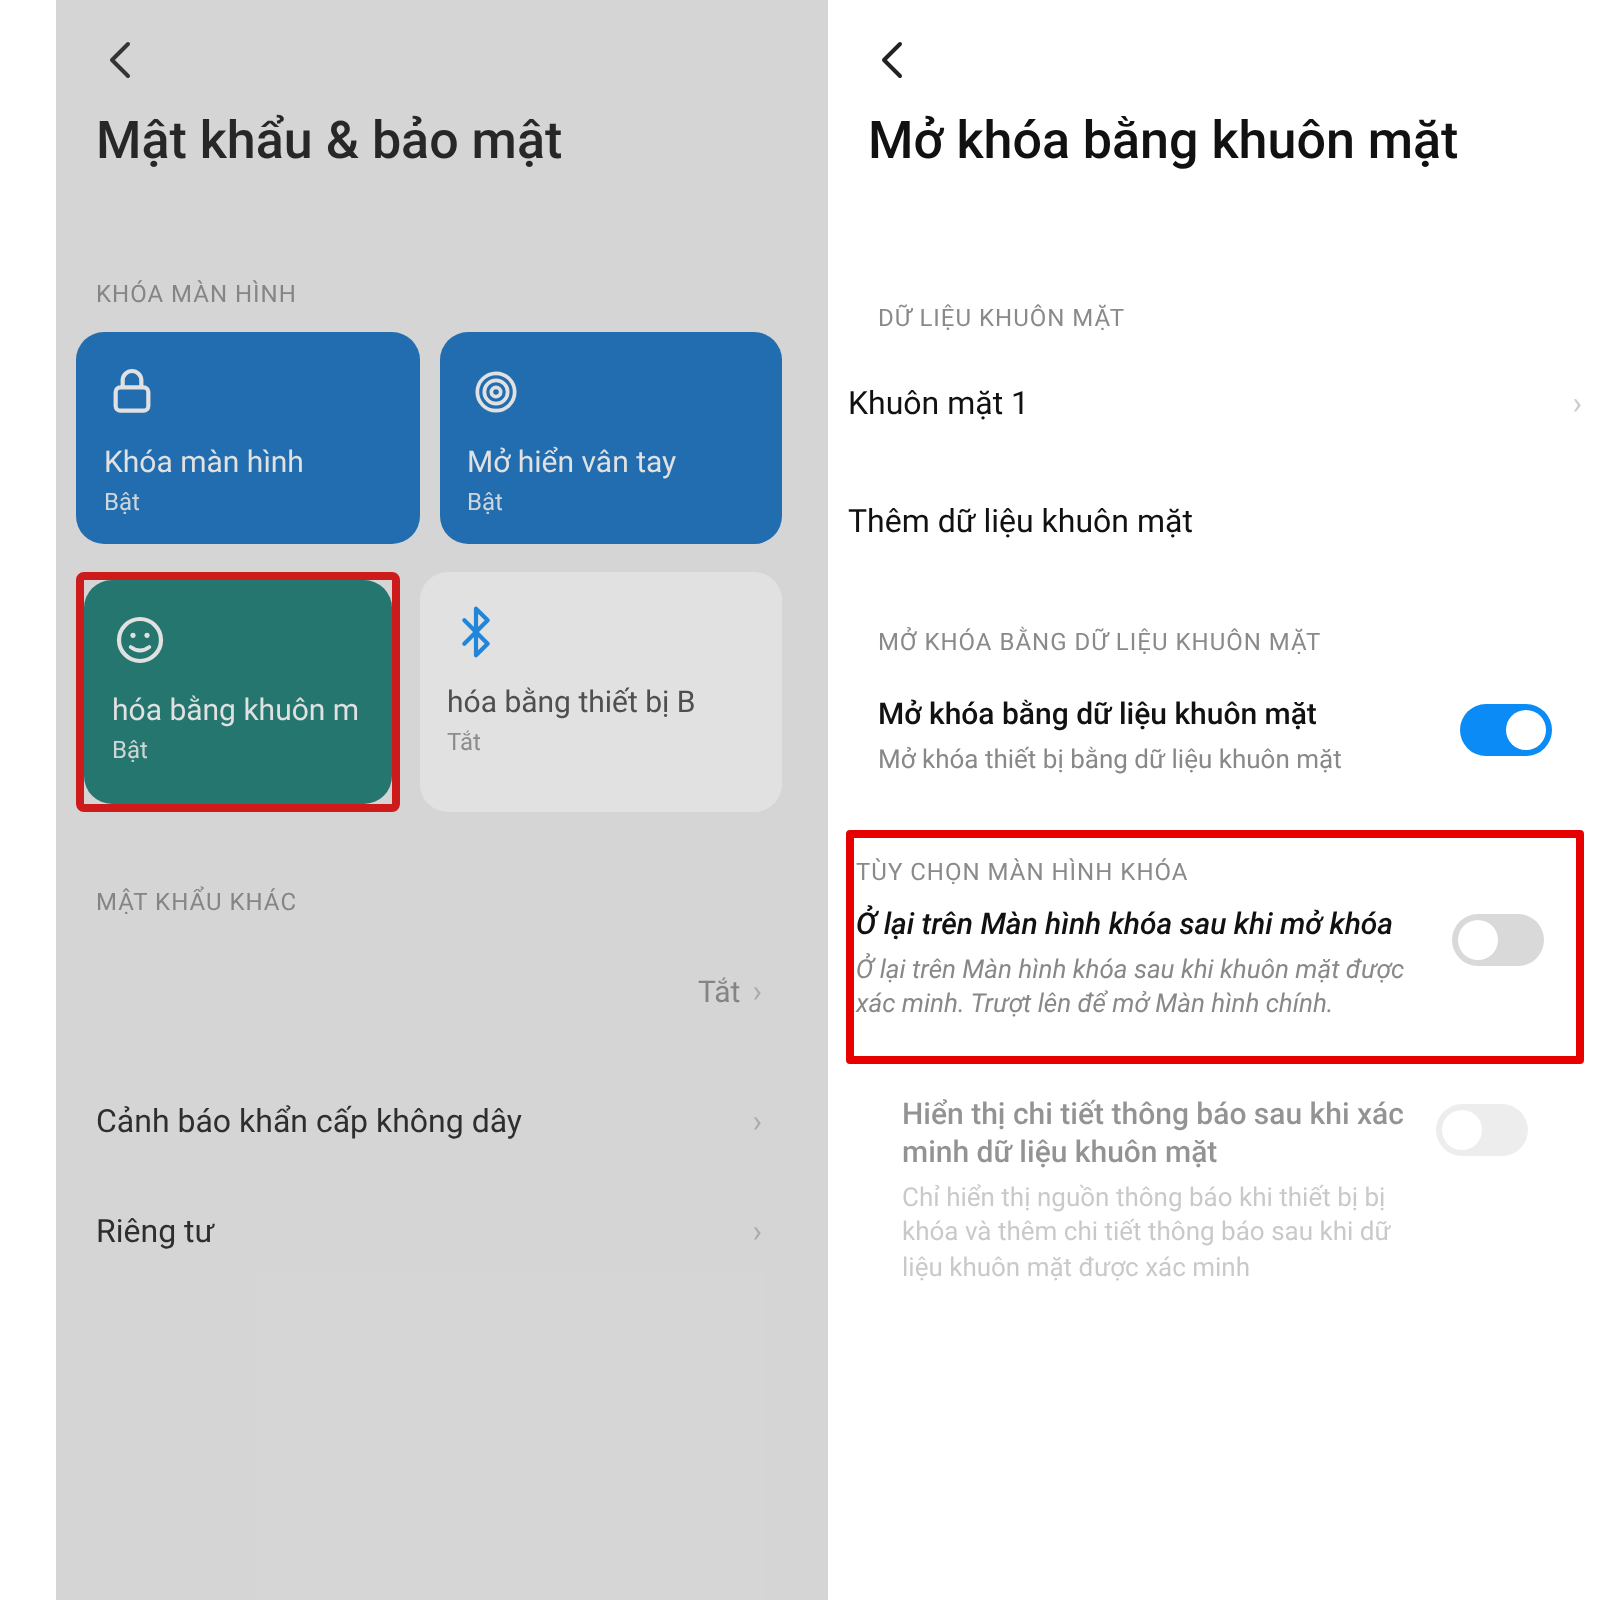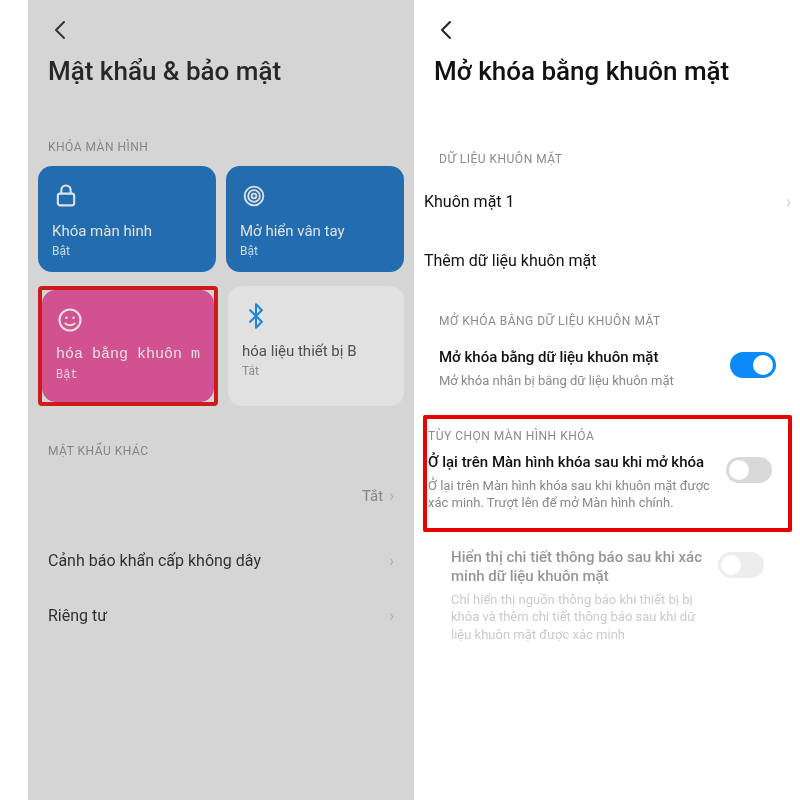--- a/index.html
+++ b/index.html
@@ -51,21 +51,21 @@
     font-size: 12px;
     letter-spacing: 0.5px;
     color: #8a8a8a;
     text-transform: uppercase;
   }
   
   .left-content {
     position: absolute;
     top: 140px;
     left: 0;
-    right: 0;
+    right: 13px;
   }
   .lbl-left {
     margin: 0 0 12px 20px;
   }
   .tile-grid {
     display: flex;
     gap: 10px;
     padding: 0 10px;
   }
   .tile {
@@ -75,23 +75,22 @@
     min-height: 100px;
     display: flex;
     flex-direction: column;
     cursor: pointer;
   }
   .tile-blue {
     background: #0b6bbf;
     color: #fff;
   }
   .tile-bright {
-    background: #ec4899;
+    background: #0f766e;
     color: #fff;
-    font-family: Liberation Mono, monospace;
   }
   .tile-white {
     background: #fff;
     color: #333;
   }
   .tile-icon { width: 28px; height: 28px; margin-bottom: 12px; }
   .tile-title { font-size: 15px; line-height: 1.2; white-space: nowrap; overflow: hidden; }
   .tile-sub { font-size: 12px; opacity: 0.9; margin-top: 4px; }
   .tile-row2 {
     margin-top: 14px;
@@ -170,21 +169,21 @@
   .toggle.off { background:#d9d9d9; }
   .toggle.off .knob { left:3px; }
   .r-gap { height: 24px; }
   .highlight-right {
     border: 4px solid #e60000;
     border-radius: 2px;
     margin: 12px 8px 6px 8px;
     padding: 10px 16px 16px 1px;
     background:#fff;
   }
-  .highlight-right .r-setting { padding: 10px 0 0 0; }
+  .highlight-right .r-setting { padding: 10px 0 0 0; font-style: italic; }
   .highlight-right .section-label { margin-left: 0; }
   .disabled { opacity: 0.45; pointer-events: none; }
   .disabled-block { padding: 10px 36px; }
 </style>
 </head>
 <body>
 
 <div class="screen screen-left dimmed">
   <div class="back-arrow">
     <svg viewBox="0 0 24 24">
@@ -234,21 +233,21 @@
           <div class="tile-title">hóa bằng khuôn m</div>
           <div class="tile-sub">Bật</div>
         </div>
       </div>
       <div class="tile tile-white">
         <div class="tile-icon">
           <svg viewBox="0 0 24 24">
               <path d="M7 7 L17 17 L12 22 L12 2 L17 7 L7 17" stroke="#0a8bf5" stroke-width="1.8" fill="none" stroke-linejoin="round" stroke-linecap="round"></path>
             </svg>
         </div>
-        <div class="tile-title" style="color:#444">hóa liệu thiết bị B</div>
+        <div class="tile-title" style="color:#444">hóa bằng thiết bị B</div>
         <div class="tile-sub">Tắt</div>
       </div>
     </div>
 
     <div class="row-list">
       <div class="section-label lbl-other">MẬT KHẨU KHÁC</div>
       <div class="row-item">
         <span class="spacer"></span>
         <span class="status">Tắt</span>
         <span class="chev">›</span>
@@ -285,21 +284,21 @@
     </div>
     <div class="r-item">
       <span>Thêm dữ liệu khuôn mặt</span>
     </div>
 
     <div class="r-gap"></div>
     <div class="section-label r-section-label">MỞ KHÓA BẰNG DỮ LIỆU KHUÔN MẶT</div>
     <div class="r-setting">
       <div class="txt">
         <div class="st-title">Mở khóa bằng dữ liệu khuôn mặt</div>
-        <div class="st-desc">Mở khóa nhân bị bằng dữ liệu khuôn mặt</div>
+        <div class="st-desc">Mở khóa thiết bị bằng dữ liệu khuôn mặt</div>
       </div>
       <div class="toggle on">
           <div class="knob"></div>
         </div>
     </div>
 
     <div class="highlight-right">
       <div class="section-label">TÙY CHỌN MÀN HÌNH KHÓA</div>
       <div class="r-setting">
         <div class="txt">

